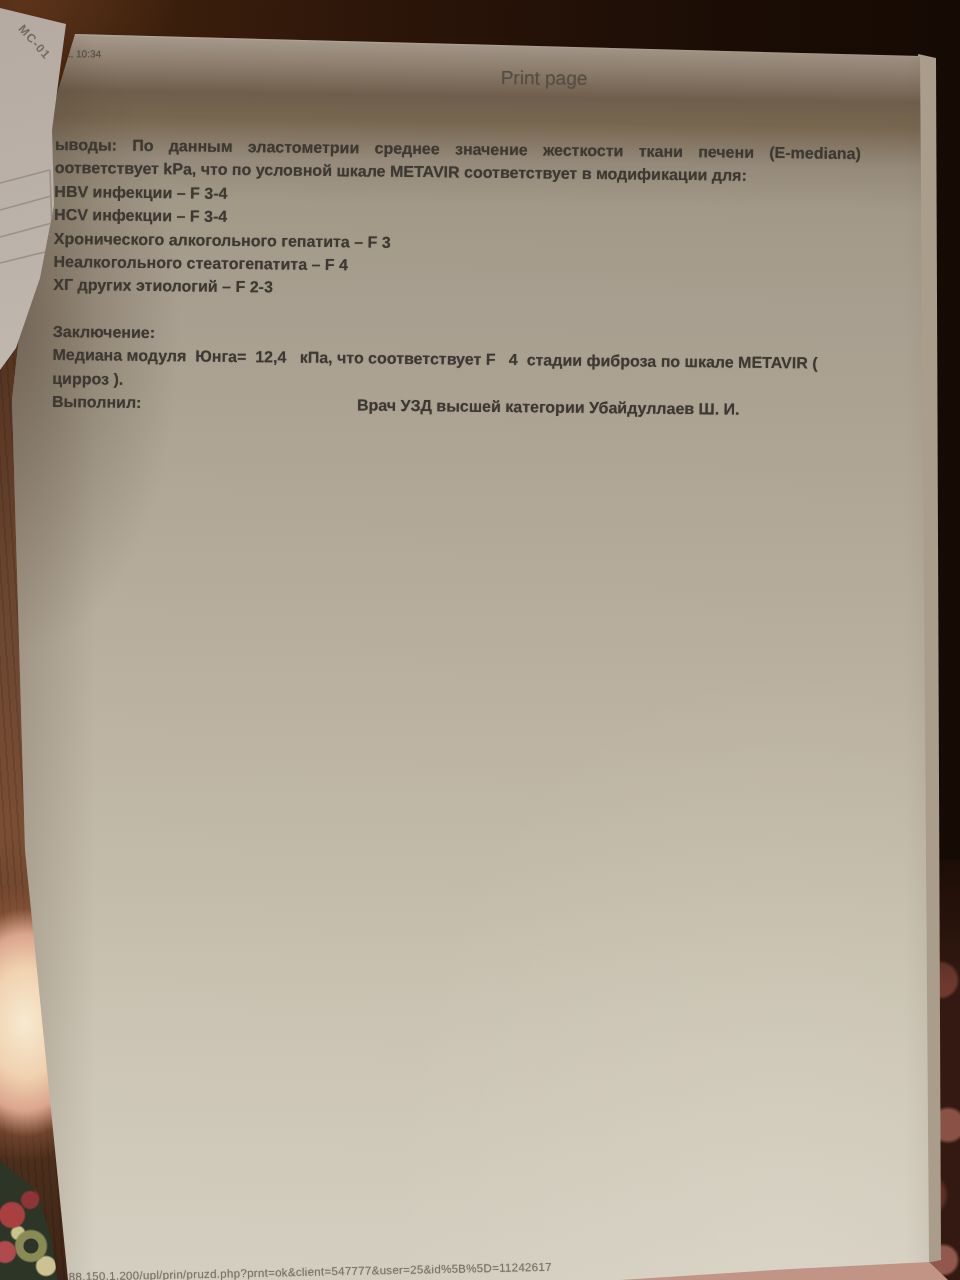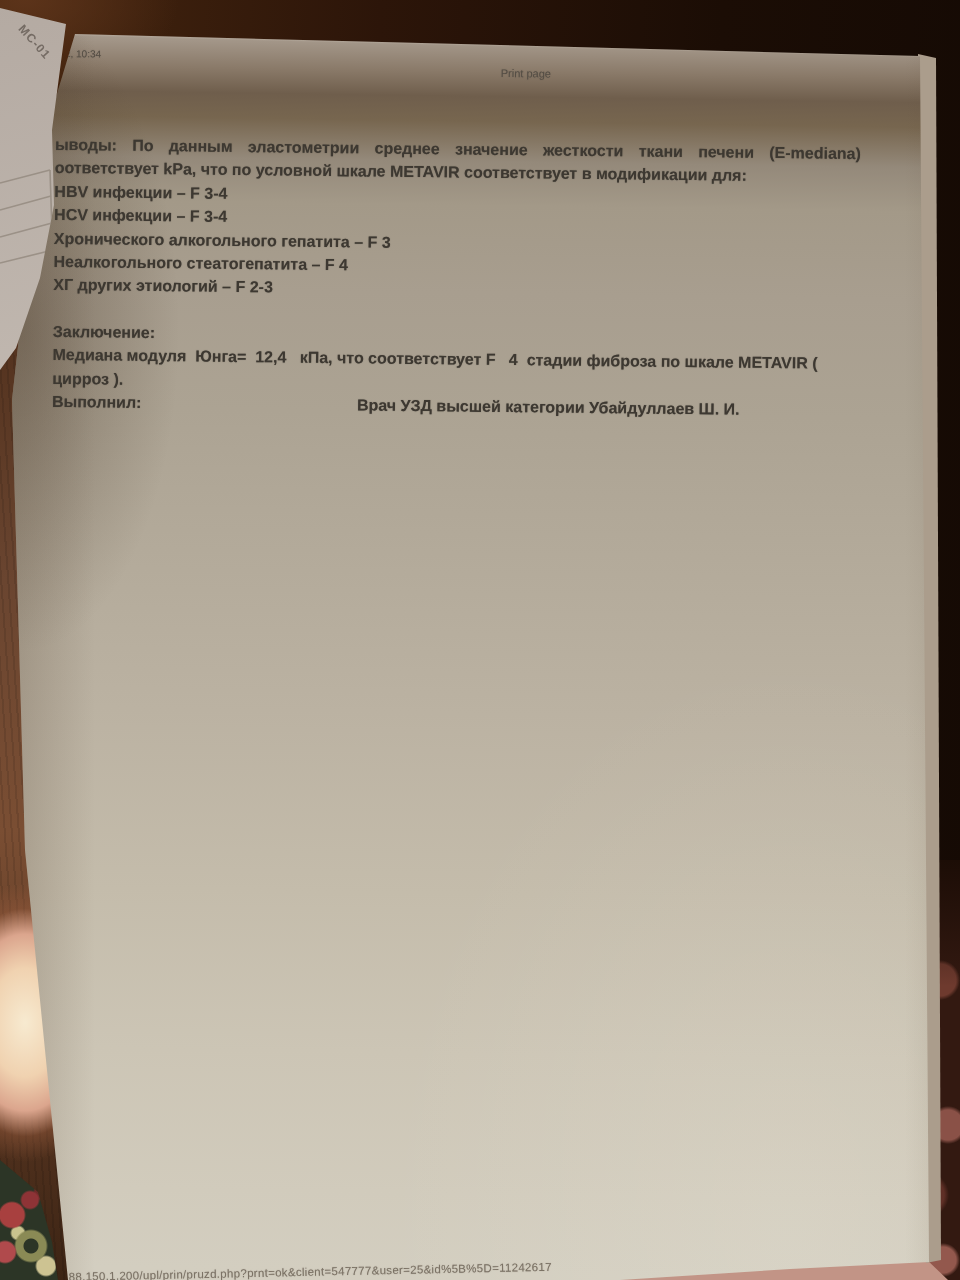--- a/index.html
+++ b/index.html
@@ -60,21 +60,21 @@
   #paper-edge-light{left:70px;top:31px;width:852px;height:5px;
     transform:rotate(1.45deg);transform-origin:left center;
     background:linear-gradient(to bottom,rgba(255,250,240,.35),rgba(255,250,240,0));}
 
   
   #text-layer{left:0;top:0;width:960px;height:1280px;
     transform:rotate(.65deg);transform-origin:60px 140px;color:#3d3831;}
   .hdr{position:absolute;font-size:10px;color:#554e45;
     text-shadow:0 0 1px rgba(85,78,69,.5);}
   #hdr-datetime{left:64px;top:48px;}
-  #hdr-title{left:500px;top:62px;font-size:11px;}
+  #hdr-title{left:500px;top:62px;font-size:19px;}
   #report{position:absolute;left:55px;top:133px;width:806px;
     font-size:16px;font-weight:700;line-height:23.4px;
     text-shadow:0 0 1px rgba(61,56,49,.55);}
   .rline{white-space:nowrap;}
   .justify{white-space:normal;text-align:justify;text-align-last:justify;}
   .prewrap{white-space:pre;}
   .blank{height:23px;}
   #performed-row{position:relative;}
   #performed-by{position:absolute;left:305px;top:0;white-space:nowrap;}
   #footer-url{position:absolute;left:62px;top:1271px;font-size:11.5px;font-weight:400;

